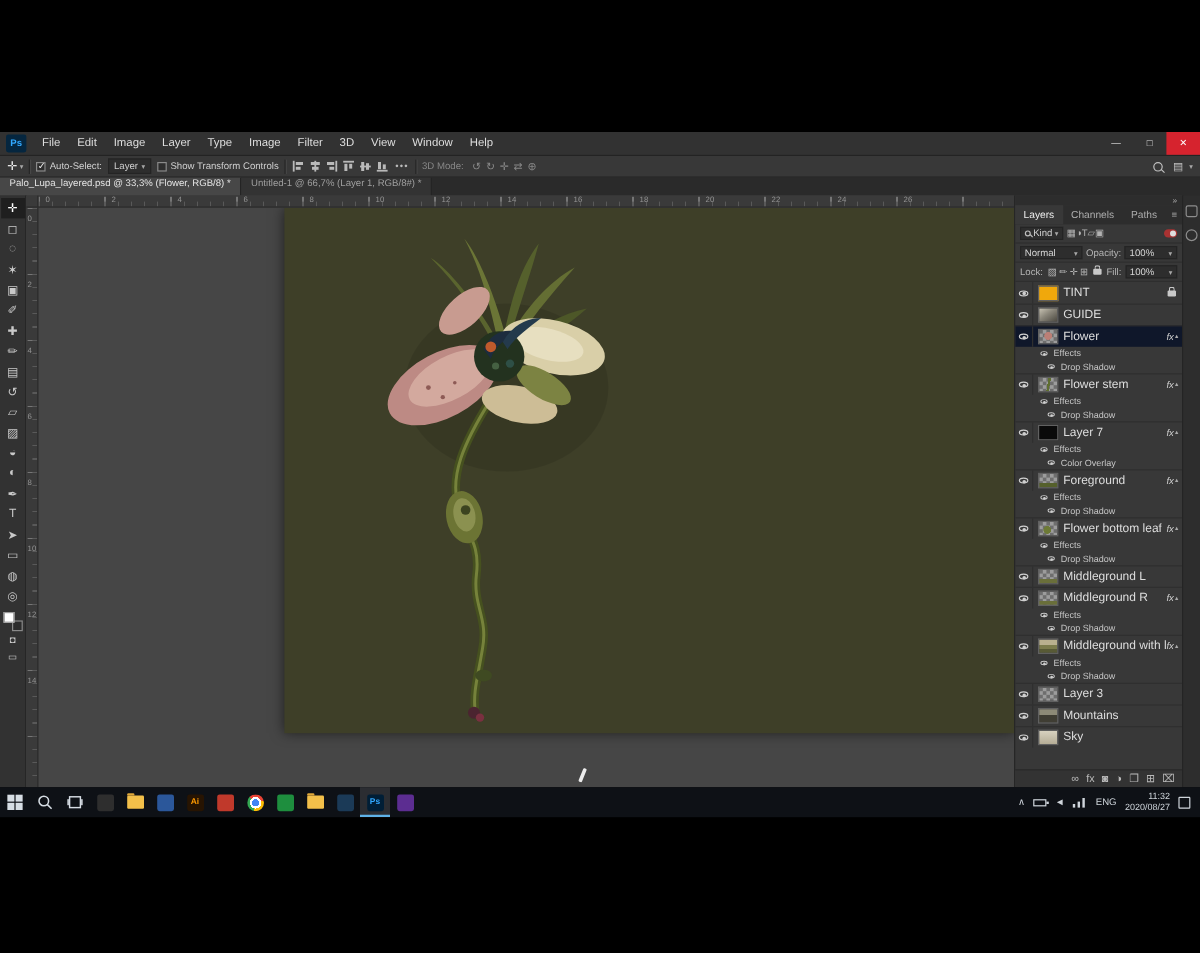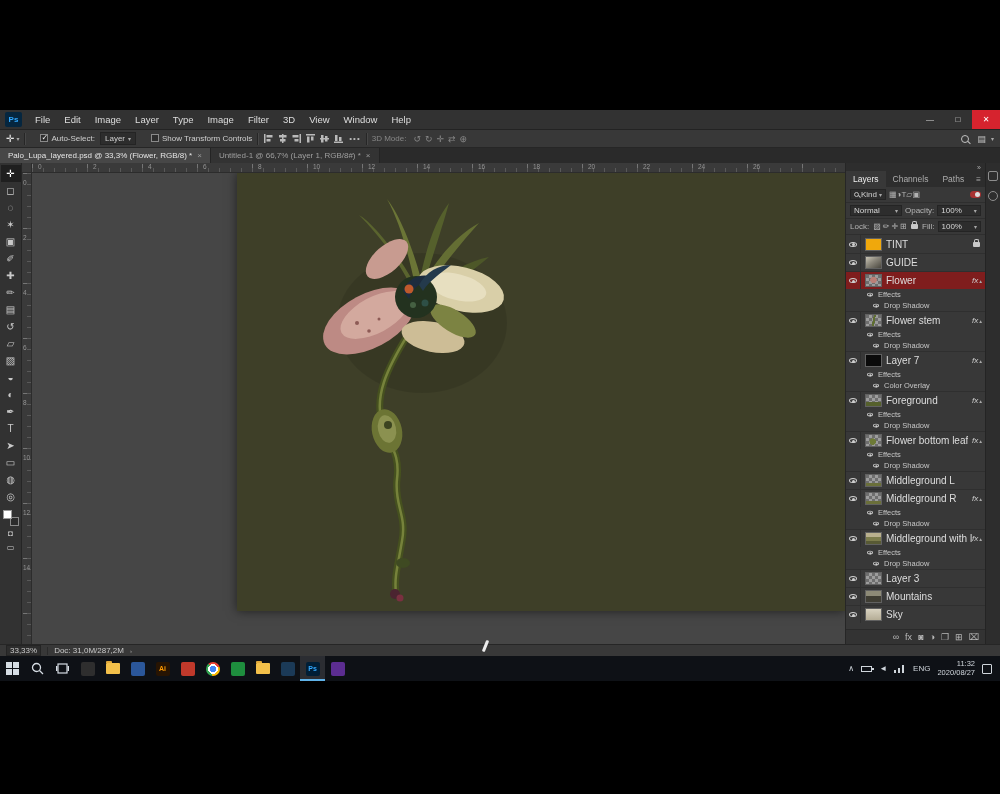--- a/index.html
+++ b/index.html
@@ -19,41 +19,41 @@
   .menu-item{padding:0 7px;font-size:9.5px;color:#dedede;display:flex;align-items:center;height:100%;}
   .win-controls{margin-left:auto;display:flex;height:100%;}
   .wc{width:28px;display:flex;align-items:center;justify-content:center;font-size:8px;color:#ddd;}
   .wc.close{background:#d6232e;color:#fff;}
 
   .optionsbar{height:18px;background:#383838;border-bottom:1px solid #262626;
     display:flex;align-items:center;gap:5px;padding:0 6px;font-size:8px;color:#cfcfcf;}
   .tool-current{display:flex;align-items:center;gap:2px;font-size:10px;color:#e6e6e6;}
   .mini{font-size:6px;color:#a8a8a8;}
   .vdiv{width:1px;height:12px;background:#262626;box-shadow:1px 0 0 #474747;}
-  .opt-check{display:flex;align-items:flex-start;white-space:nowrap;margin-left:10px;}
+  .opt-check{display:flex;align-items:flex-end;white-space:nowrap;}
   .cb{width:8px;height:8px;border:1px solid #8a8a8a;background:#2d2d2d;display:inline-block;
     position:relative;margin-right:3px;}
   .cb.checked::after{content:"\2713";position:absolute;left:0;top:-2px;font-size:8px;color:#eee;}
   .opt-select{background:#2d2d2d;border:1px solid #242424;padding:1px 4px;display:flex;
     align-items:center;gap:3px;}
   .align-group{display:flex;gap:3px;align-items:center;}
   .opt-icon{display:inline-flex;}
   .opt-icon svg rect{fill:#b9b9b9;}
   .opt-more{letter-spacing:1px;color:#bbb;}
   .mode3d-label{color:#878787;}
   .opt-3d{color:#878787;font-size:9px;padding:0 2px;}
   .spacer{flex:1;}
   .opt-search{width:8px;height:8px;border:1px solid #c0c0c0;border-radius:50%;position:relative;margin-right:3px;}
   .opt-search::after{content:"";position:absolute;width:4px;height:1px;background:#c0c0c0;
     right:-3px;bottom:-1px;transform:rotate(45deg);}
   .opt-ws{color:#c0c0c0;font-size:9px;}
 
   .tabsbar{height:15px;background:#2a2a2a;display:flex;align-items:stretch;}
   .doc-tab{display:flex;align-items:center;gap:5px;padding:0 8px;font-size:8px;background:#333;
-    color:#9f9f9f;border-right:1px solid #242424;white-space:nowrap;}
+    color:#9f9f9f;border-right:1px solid #242424;white-space:nowrap;flex-direction:column;}
   .doc-tab.active{background:#474747;color:#e4e4e4;}
   .tab-close{font-size:8px;color:#9a9a9a;}
 
   .main{flex:1;display:flex;min-height:0;}
 
   
   .toolbar{width:22px;background:#323232;border-right:1px solid #252525;display:flex;
     flex-direction:column;align-items:center;padding-top:2px;flex:none;}
   #tools{display:flex;flex-direction:column;align-items:center;}
   .tool{width:20px;height:17px;display:flex;align-items:center;justify-content:center;
@@ -108,21 +108,21 @@
   .pselect.wide{width:52px;justify-content:space-between;}
   .plabel{color:#b5b5b5;text-align:center;}
   .l-icon{color:#b2b2b2;font-size:8px;padding:0 1px;}
   .css-lock{width:7px;height:5px;background:#c9c9c9;border-radius:1px;position:relative;display:inline-block;}
   .css-lock::before{content:"";position:absolute;top:-3px;left:1px;width:3px;height:3px;
     border:1px solid #c9c9c9;border-bottom:none;border-radius:2px 2px 0 0;}
 
   .layers-list{flex:1;overflow:hidden;}
   .layer-row{height:18px;display:flex;align-items:center;border-top:1px solid #2f2f2f;}
   .layer-row:first-child{border-top:none;}
-  .layer-row.selected{background:#7f1d1d;}
+  .layer-row.selected{background:#0f172a;}
   .eye-cell{width:15px;align-self:stretch;border-right:1px solid #2f2f2f;display:flex;
     align-items:center;justify-content:center;flex:none;}
   .eye{width:8px;height:5px;border:1px solid #cfcfcf;border-radius:50%;position:relative;display:inline-block;}
   .eye::after{content:"";position:absolute;left:2px;top:0.5px;width:3px;height:3px;border-radius:50%;background:#cfcfcf;}
   .thumb{width:17px;height:13px;border:1px solid #616161;margin:0 4px;flex:none;}
   .lname{font-size:10px;color:#dedede;white-space:nowrap;overflow:hidden;}
   .fxwrap{margin-left:auto;display:flex;align-items:center;gap:1px;padding-right:3px;}
   .fxtxt{font-style:italic;font-size:8px;color:#cfcfcf;}
   .fxchev{font-size:5.5px;color:#aaa;}
   .row-lock{margin-left:auto;margin-right:5px;}
@@ -637,26 +637,20 @@
             <span class="pb-icon">⌧</span>
           </div>
       </div>
 
       <div class="iconstrip">
         <span class="strip-icon"></span>
         <span class="strip-icon round"></span>
       </div>
     </div>
 
-    <div class="statusbar">
-      <span class="zoombox">33,33%</span>
-      <span class="sdiv"></span>
-      <span>Doc: 31,0M/287,2M</span>
-      <span class="mini">›</span>
-    </div>
   </div>
 
   <div class="taskbar">
     <div id="tb-items">
         <div class="tb-item">
           <svg width="13" height="13" viewBox="0 0 13 13">
             <rect x="0" y="0" width="6" height="6" fill="#d6dde4"></rect>
             <rect x="7" y="0" width="6" height="6" fill="#d6dde4"></rect>
             <rect x="0" y="7" width="6" height="6" fill="#d6dde4"></rect>
             <rect x="7" y="7" width="6" height="6" fill="#d6dde4"></rect>

